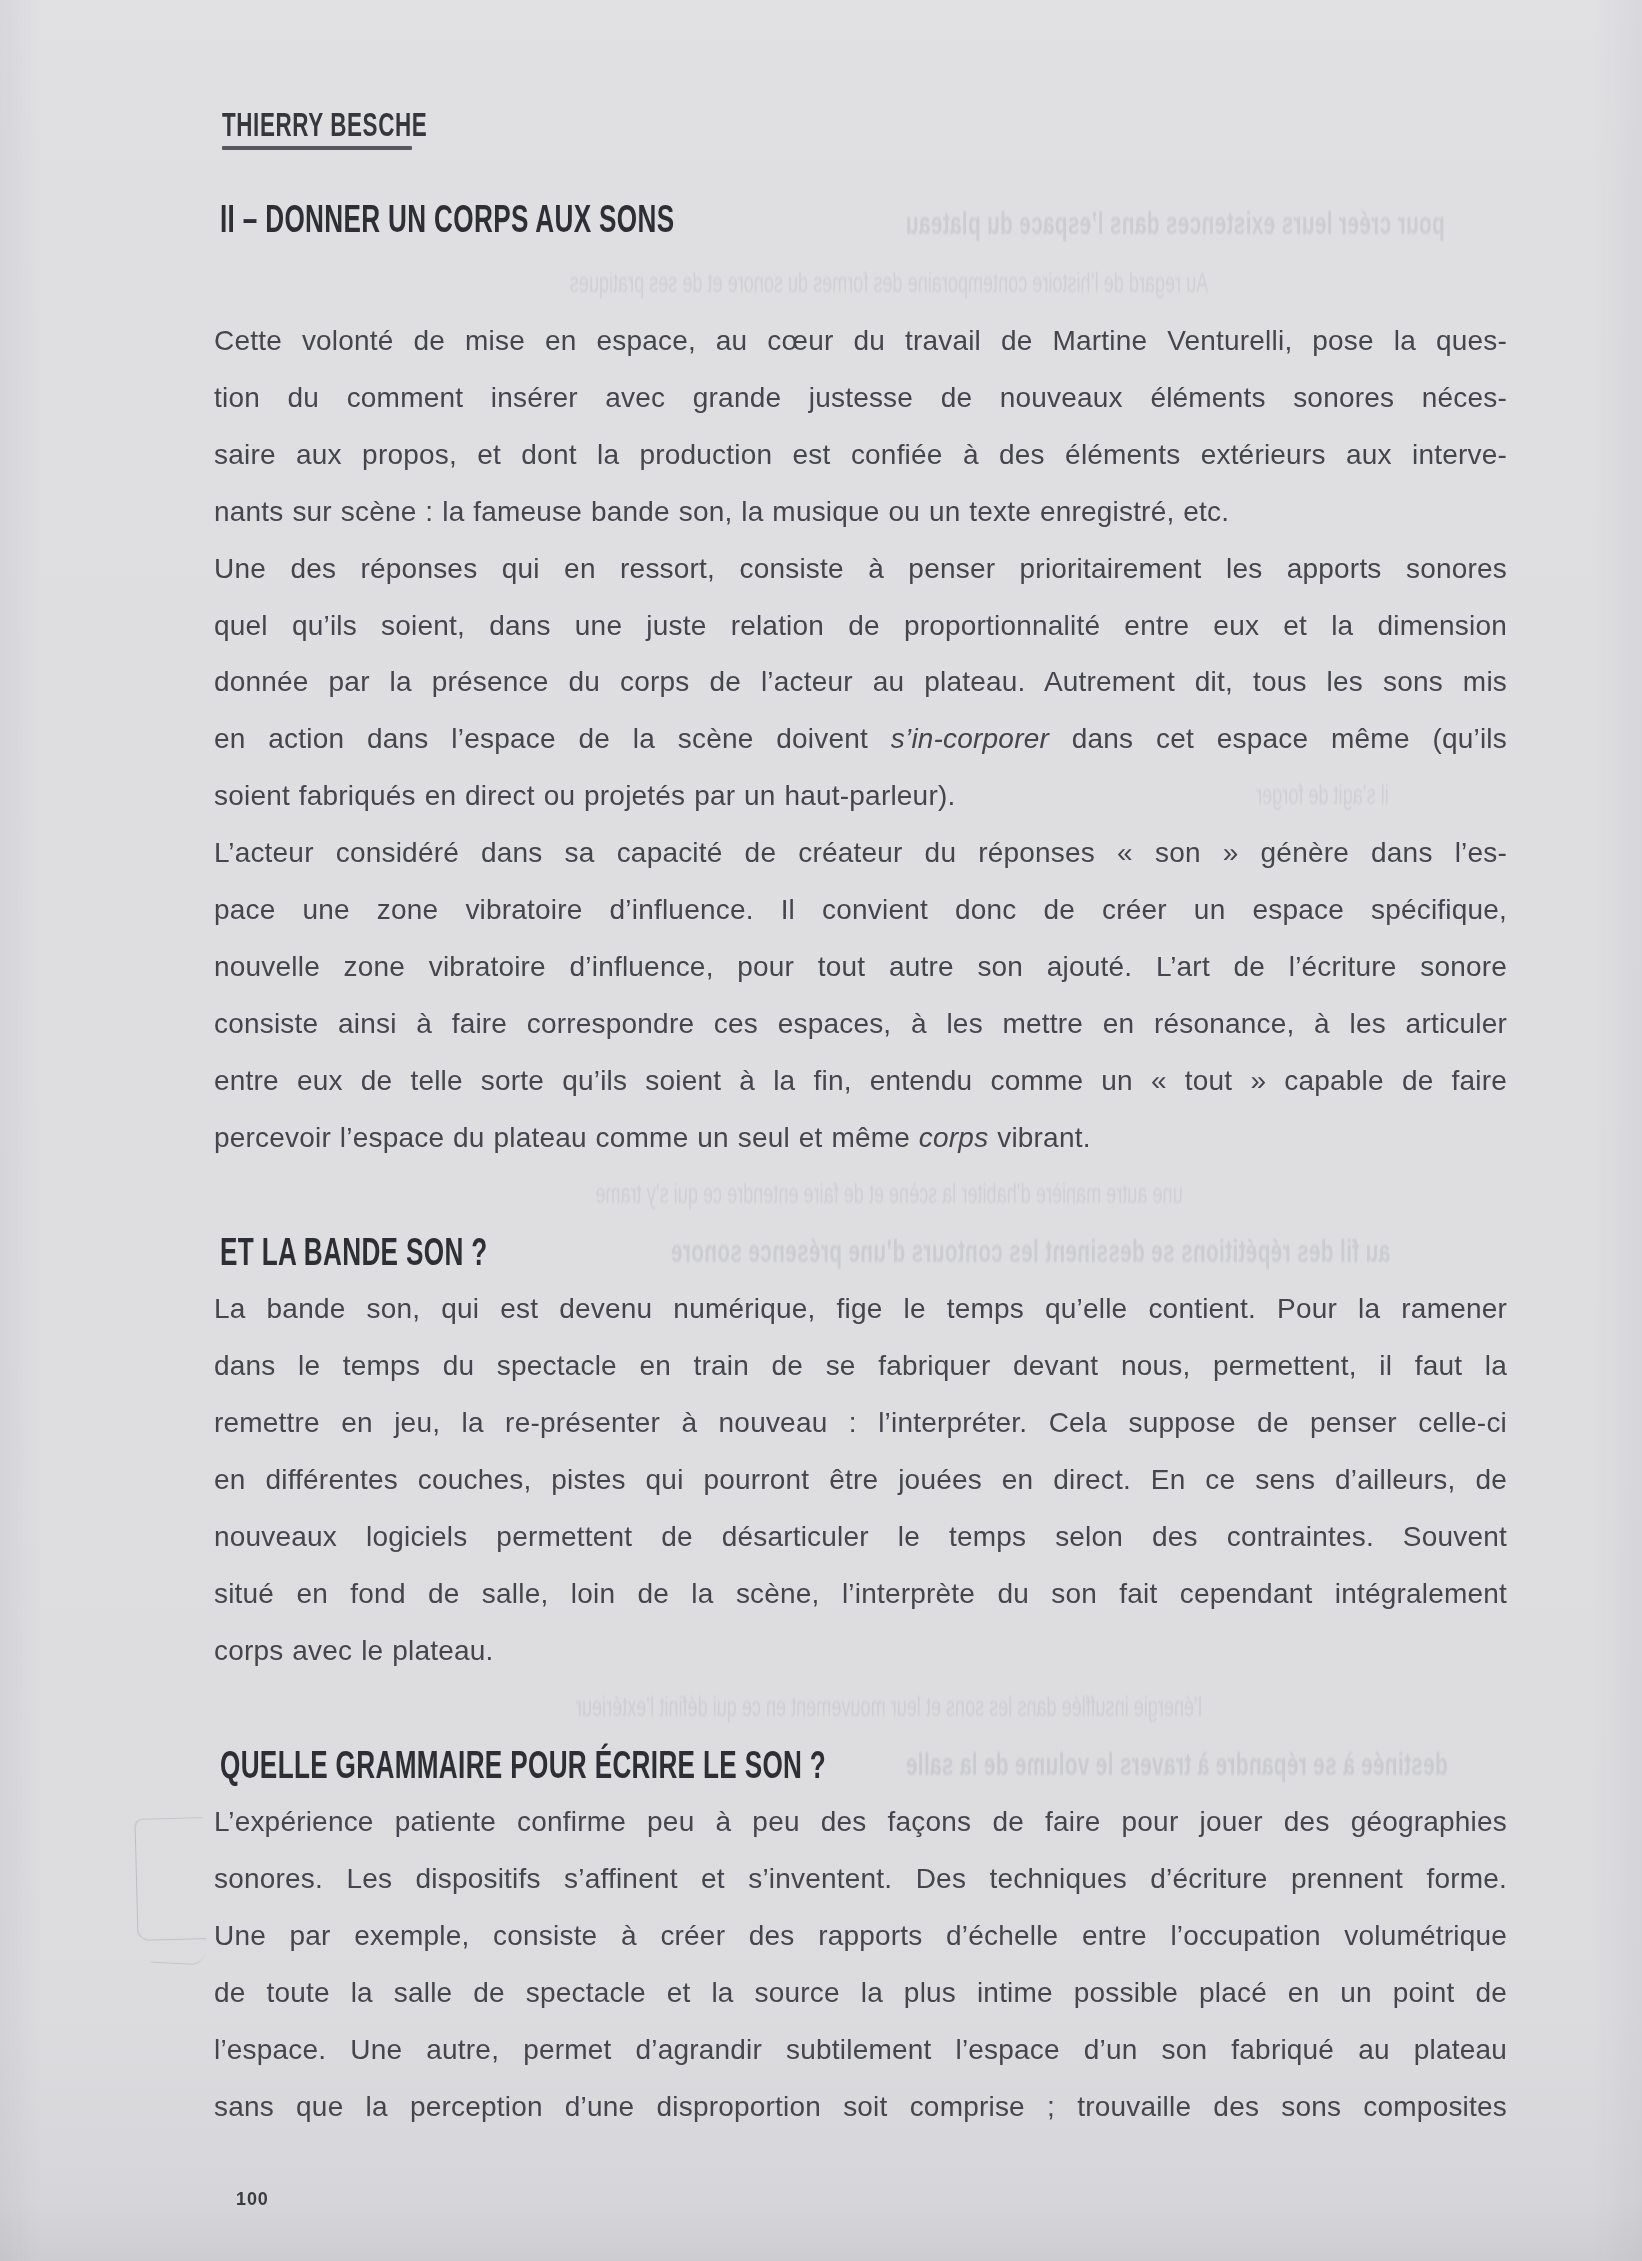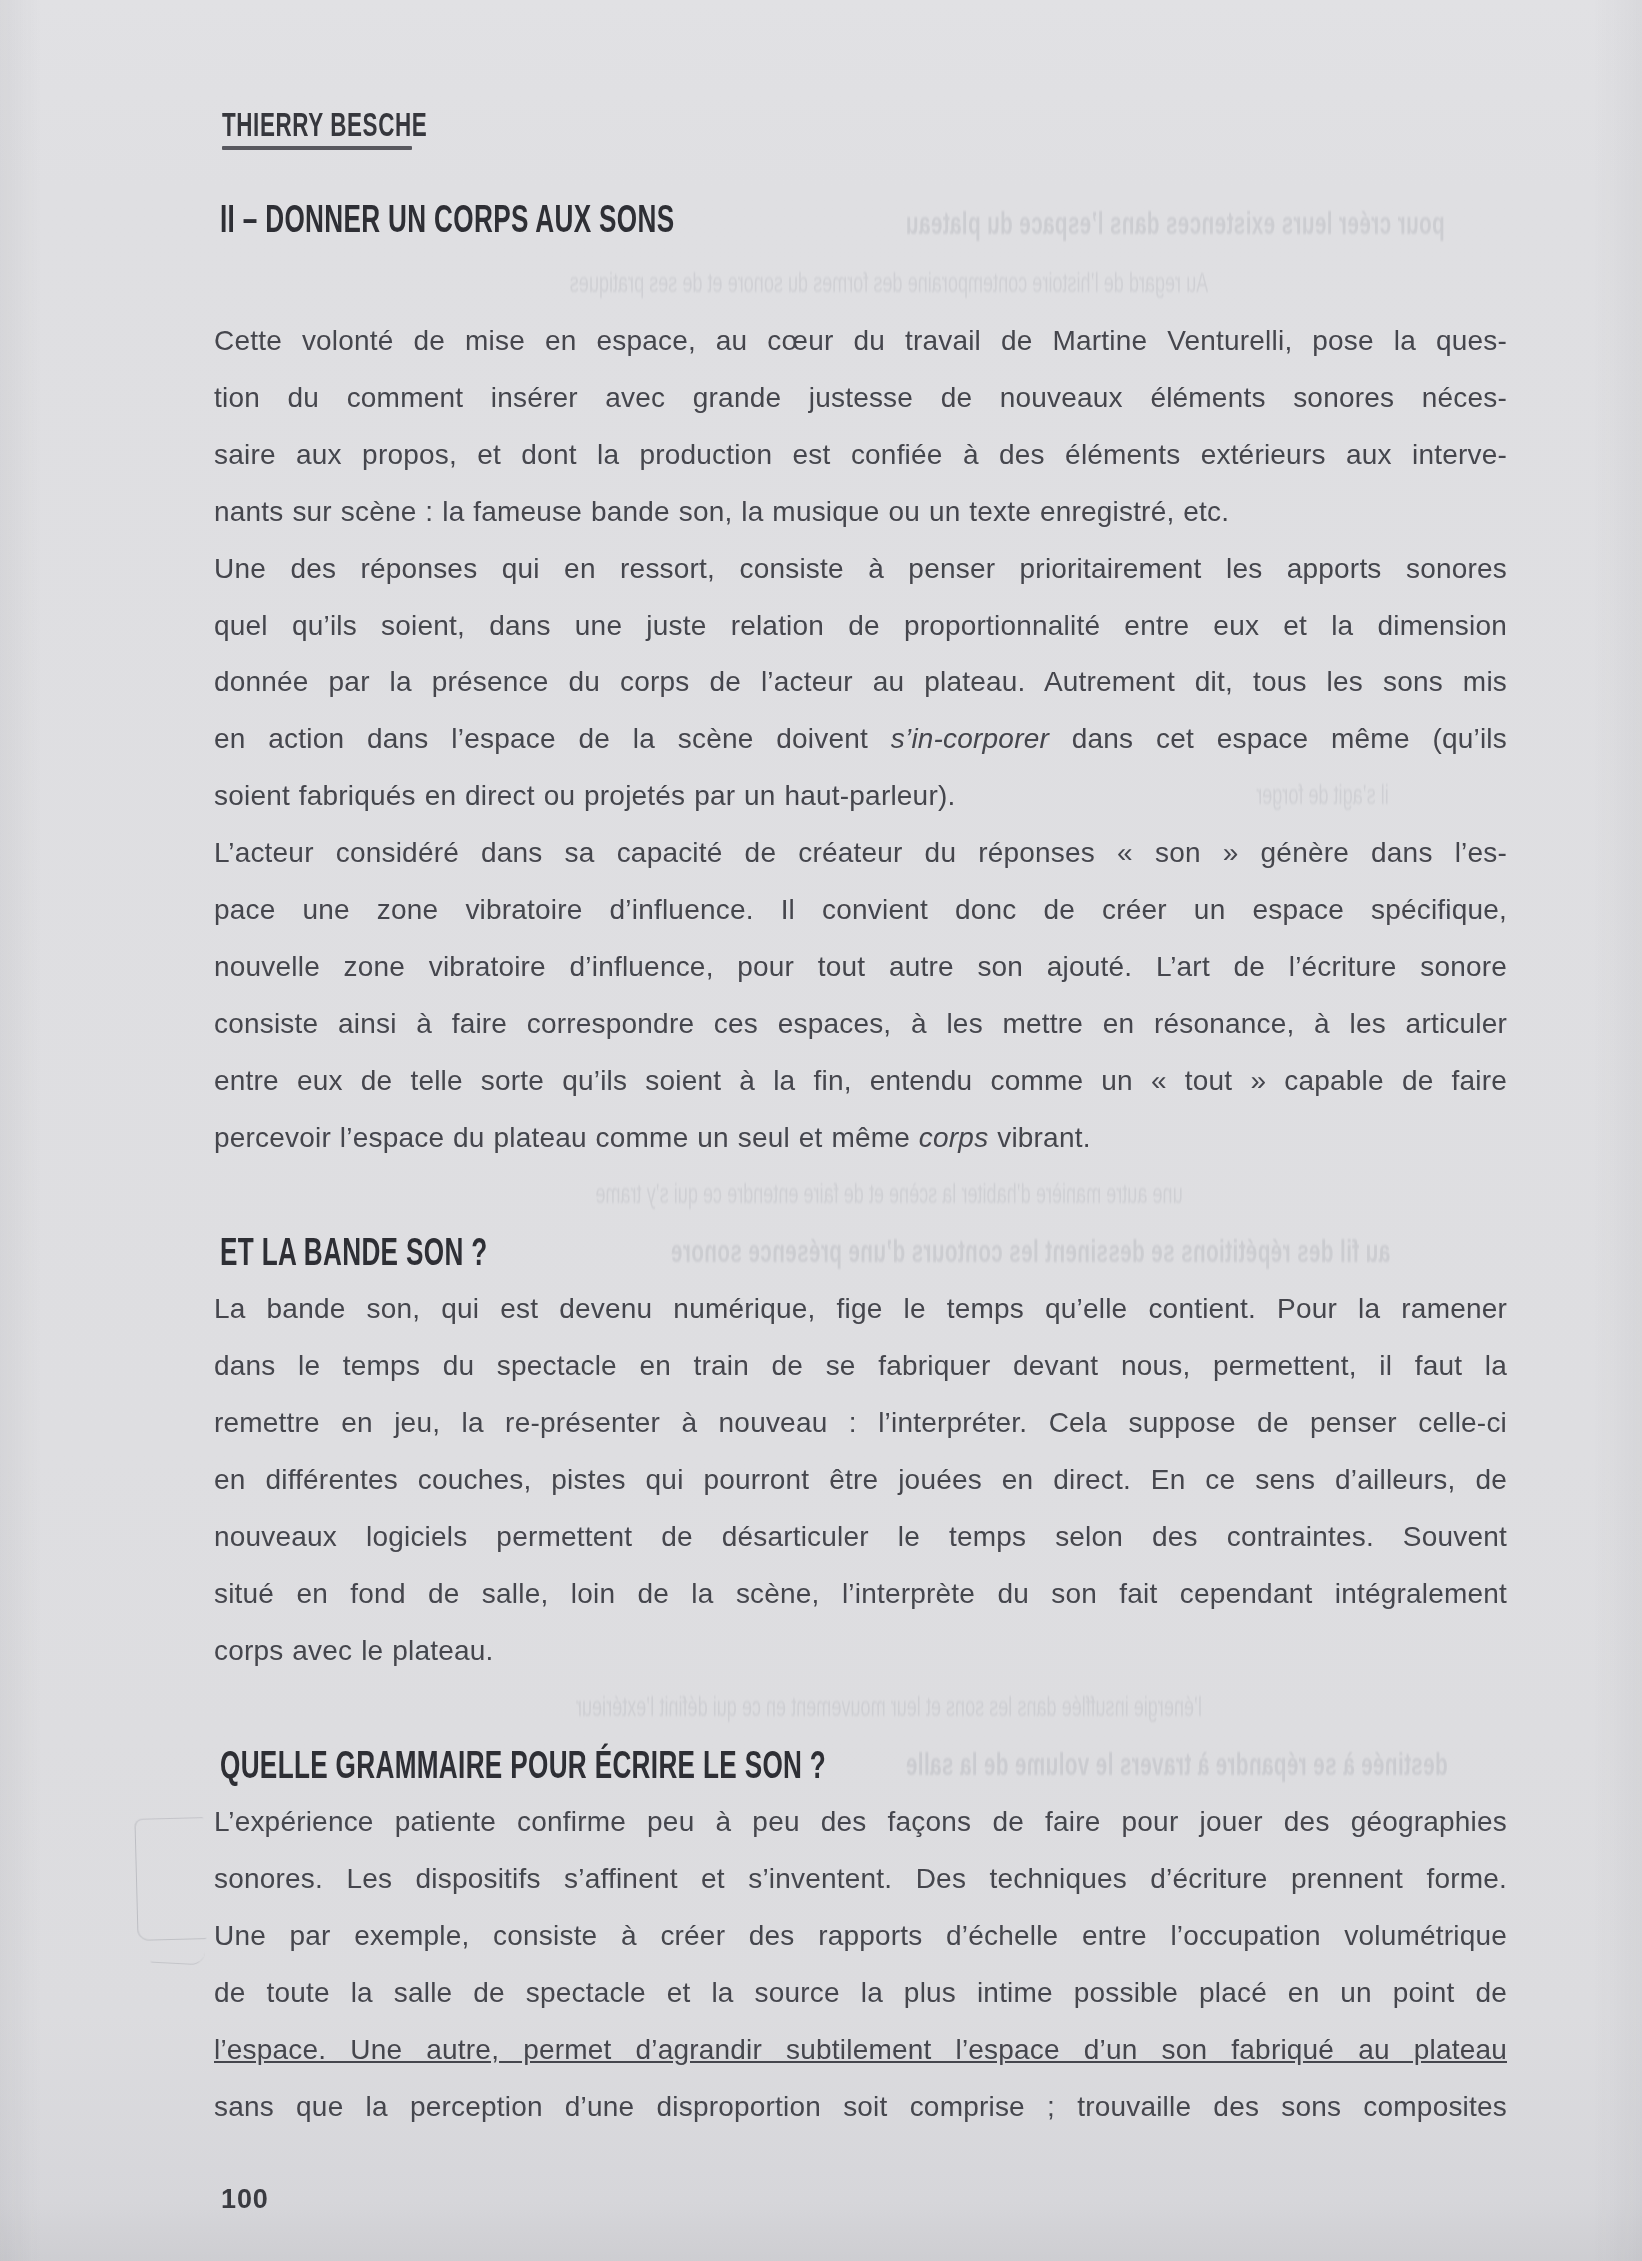--- a/index.html
+++ b/index.html
@@ -36,22 +36,22 @@
   .bline .it{font-style:italic;}
   .ghost{
     position:absolute;height:57px;line-height:57px;white-space:nowrap;
     color:#555a68;filter:blur(1.1px);
     transform:scale(-0.67,1);transform-origin:center;
     text-align:center;overflow:visible;
   }
   .ghost.gh-body{font-size:27px;opacity:.11;font-weight:400;}
   .ghost.gh-bold{font-size:31px;opacity:.13;font-weight:700;letter-spacing:0.5px;}
   .pagenum{
-    position:absolute;left:221px;top:2171px;height:57px;line-height:57px;
-    font-weight:bold;font-size:27px;color:#3a3b41;letter-spacing:0.9px;
+    position:absolute;left:236px;top:2171px;height:57px;line-height:57px;
+    font-weight:bold;font-size:18px;color:#3a3b41;letter-spacing:0.9px;
   }
   .crease{
     position:absolute;left:136px;top:1818px;width:68px;height:120px;
     border-left:1.4px solid rgba(110,112,122,.28);
     border-top:1.4px solid rgba(110,112,122,.22);
     border-bottom:1.4px solid rgba(110,112,122,.25);
     border-radius:8.1px 1.8px 1.8px 11.8px;
     transform:rotate(-1.5deg);
     filter:blur(0.5px);
   }
@@ -103,20 +103,20 @@
 <div class="bline endline" style="top:1622px;">corps avec le plateau.</div>
 
 <div class="ghost gh-body" style="top:1679px;left:222px;width:1334px;">l’énergie insufflée dans les sons et leur mouvement en ce qui définit l’extérieur</div>
 <div class="heading" style="top:1736px;">QUELLE GRAMMAIRE POUR ÉCRIRE LE SON ?</div>
 <div class="ghost gh-bold" style="top:1736px;left:900px;width:656px;">destinée à se répandre à travers le volume de la salle</div>
 
 <div class="bline" style="top:1793px;">L’expérience patiente confirme peu à peu des façons de faire pour jouer des géographies</div>
 <div class="bline" style="top:1850px;">sonores. Les dispositifs s’affinent et s’inventent. Des techniques d’écriture prennent forme.</div>
 <div class="bline" style="top:1907px;">Une par exemple, consiste à créer des rapports d’échelle entre l’occupation volumétrique</div>
 <div class="bline" style="top:1964px;">de toute la salle de spectacle et la source la plus intime possible placé en un point de</div>
-<div class="bline" style="top:2021px;text-decoration:underline;">l’espace. Une autre, permet d’agrandir subtilement l’espace d’un son fabriqué au plateau</div>
+<div class="bline" style="top:2021px;">l’espace. Une autre, permet d’agrandir subtilement l’espace d’un son fabriqué au plateau</div>
 <div class="bline" style="top:2078px;">sans que la perception d’une disproportion soit comprise ; trouvaille des sons composites</div>
 
 <div class="crease"></div>
 <div class="crease2"></div>
 
 <div class="pagenum">100</div>
 
 
 </body></html>

